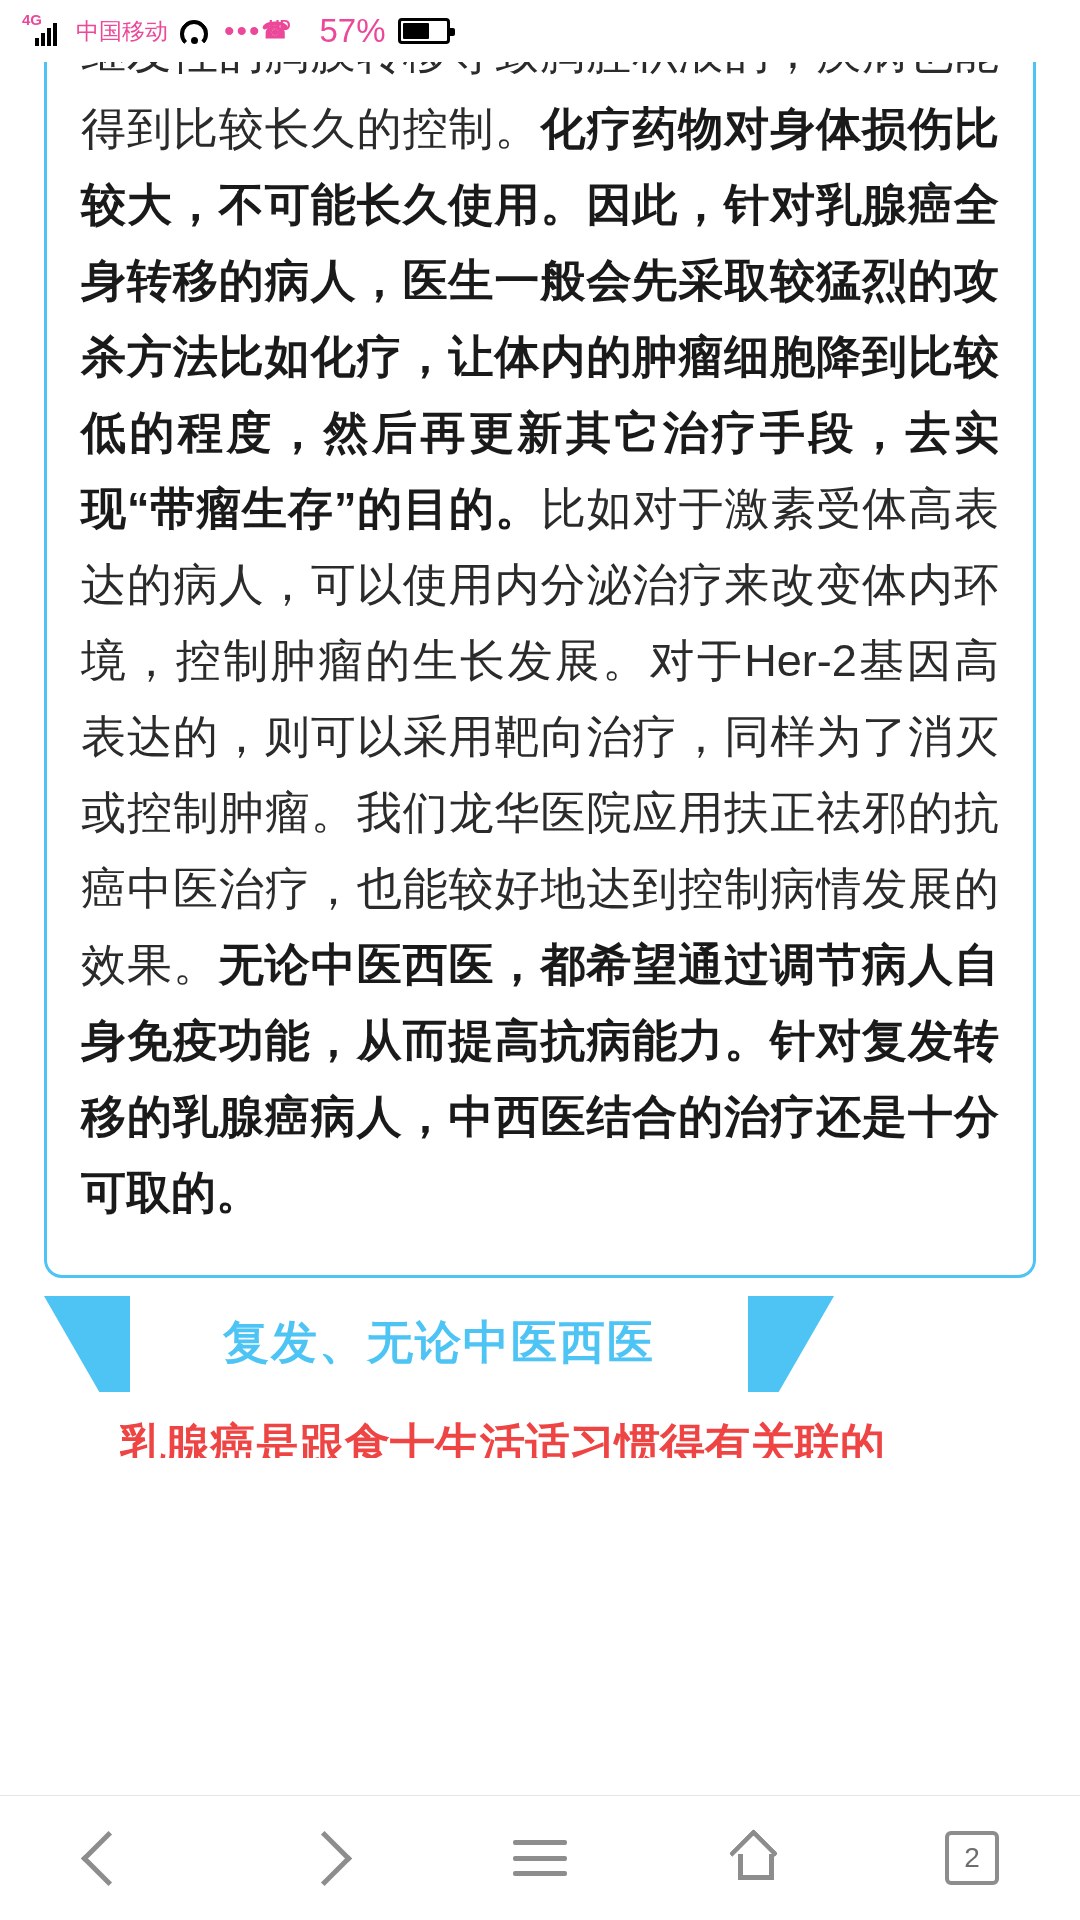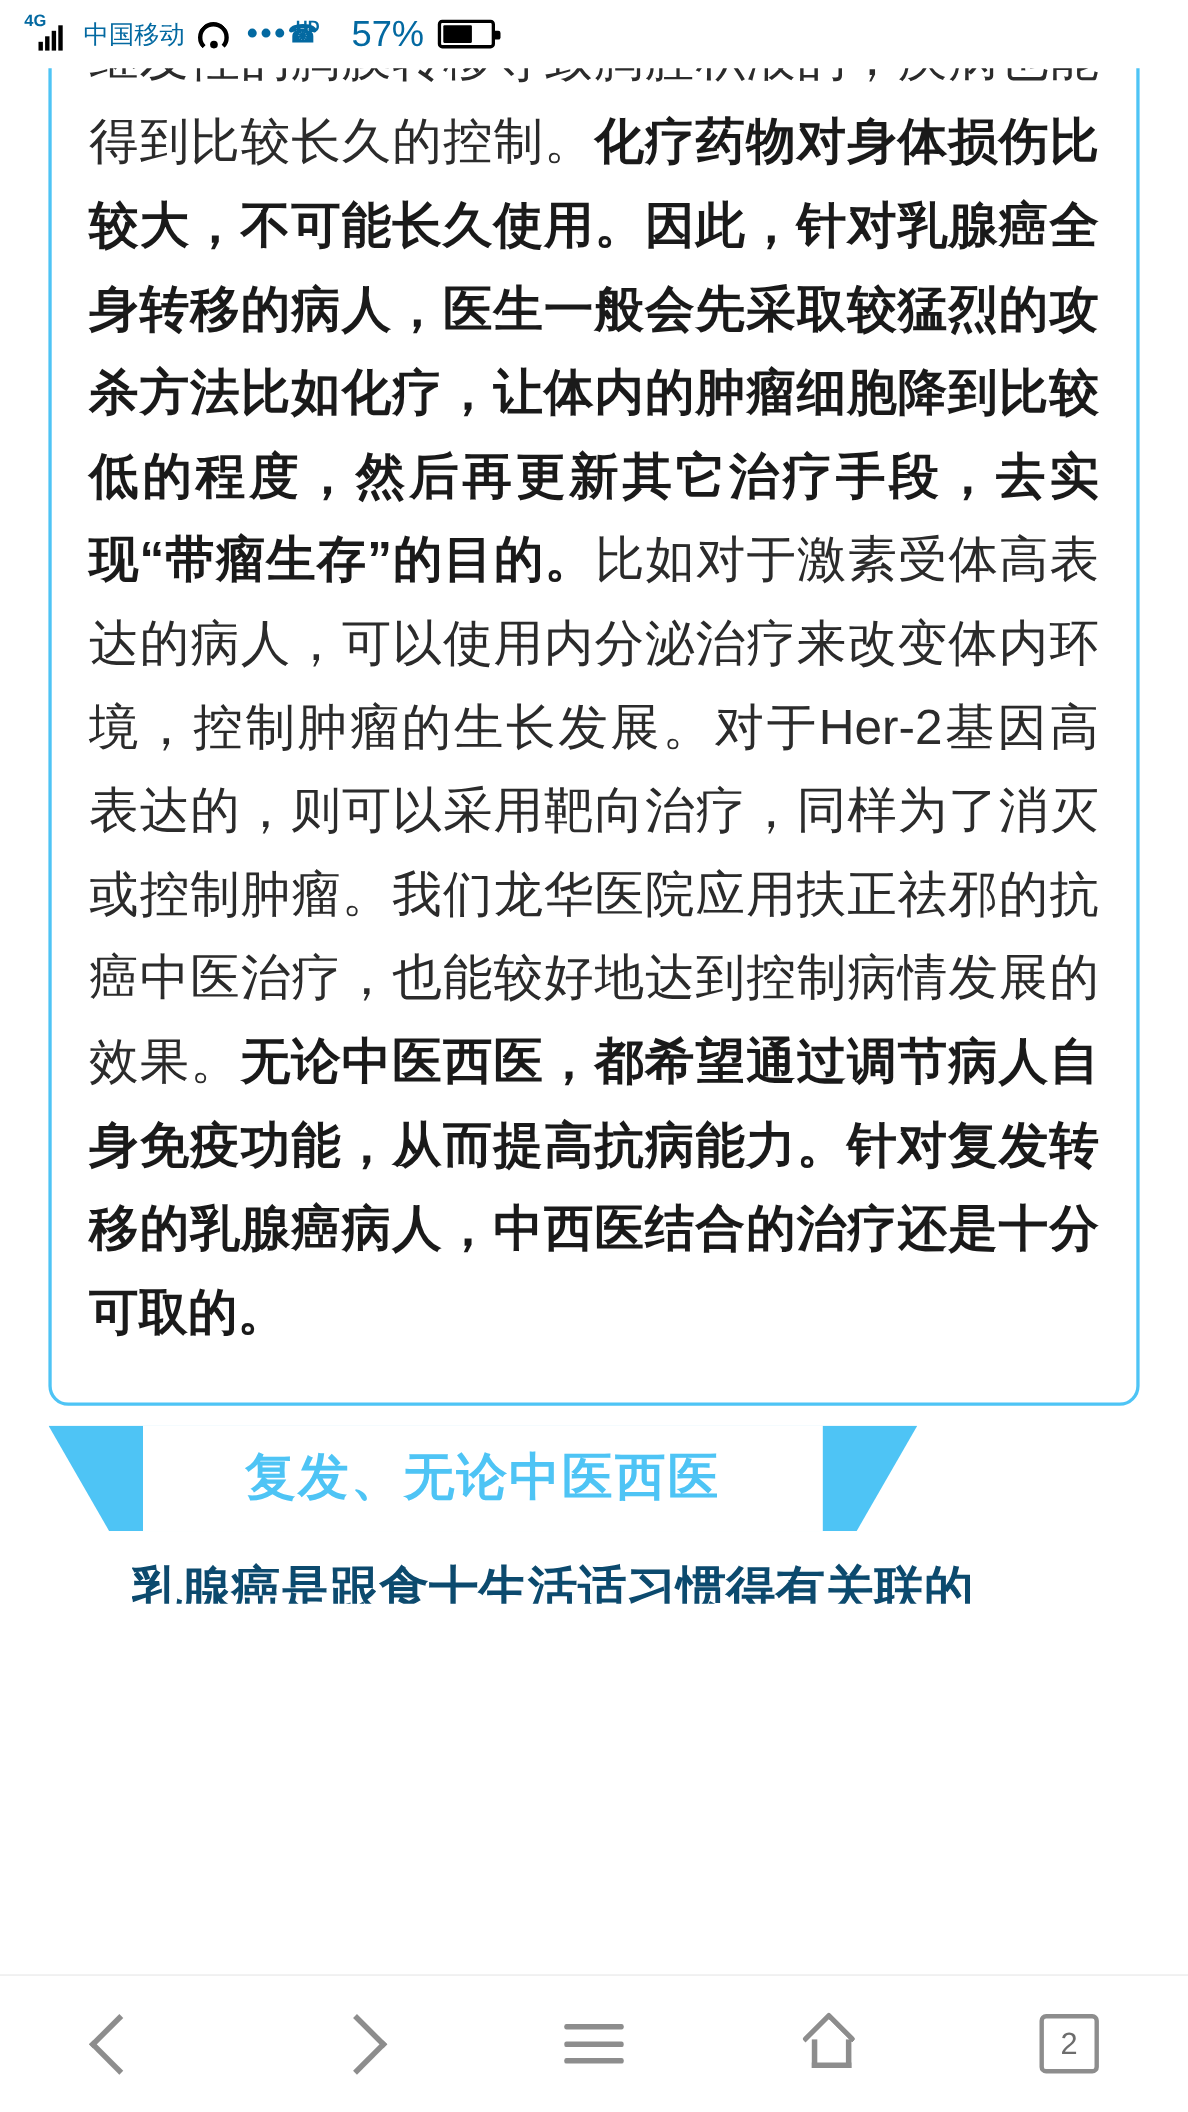--- a/index.html
+++ b/index.html
@@ -19,21 +19,21 @@
   .statusbar {
     position: absolute;
     top: 0; left: 0;
     width: 953px;
     height: 62px;
     background: #ffffff;
     display: flex;
     align-items: center;
     box-sizing: border-box;
     padding: 0 22px;
-    color: #0369a1;
+    color: #ec4899;
   }
   .sb-left {
     display: flex;
     align-items: center;
     gap: 10px;
     flex: 0 0 auto;
   }
   .sb-center {
     flex: 1 1 auto;
     text-align: center;
@@ -224,21 +224,21 @@
     letter-spacing: 2px;
   }
   .next-para {
     position: absolute;
     left: 120px;
     top: 1348px;
     width: 800px;
     font-size: 45px;
     font-weight: bold;
     line-height: 70px;
-    color: #0c4a6e;
+    color: #ef4444;
     white-space: nowrap;
     overflow: hidden;
   }
 
   
   .navbar {
     position: absolute;
     left: 0;
     bottom: 0;
     width: 1080px;

